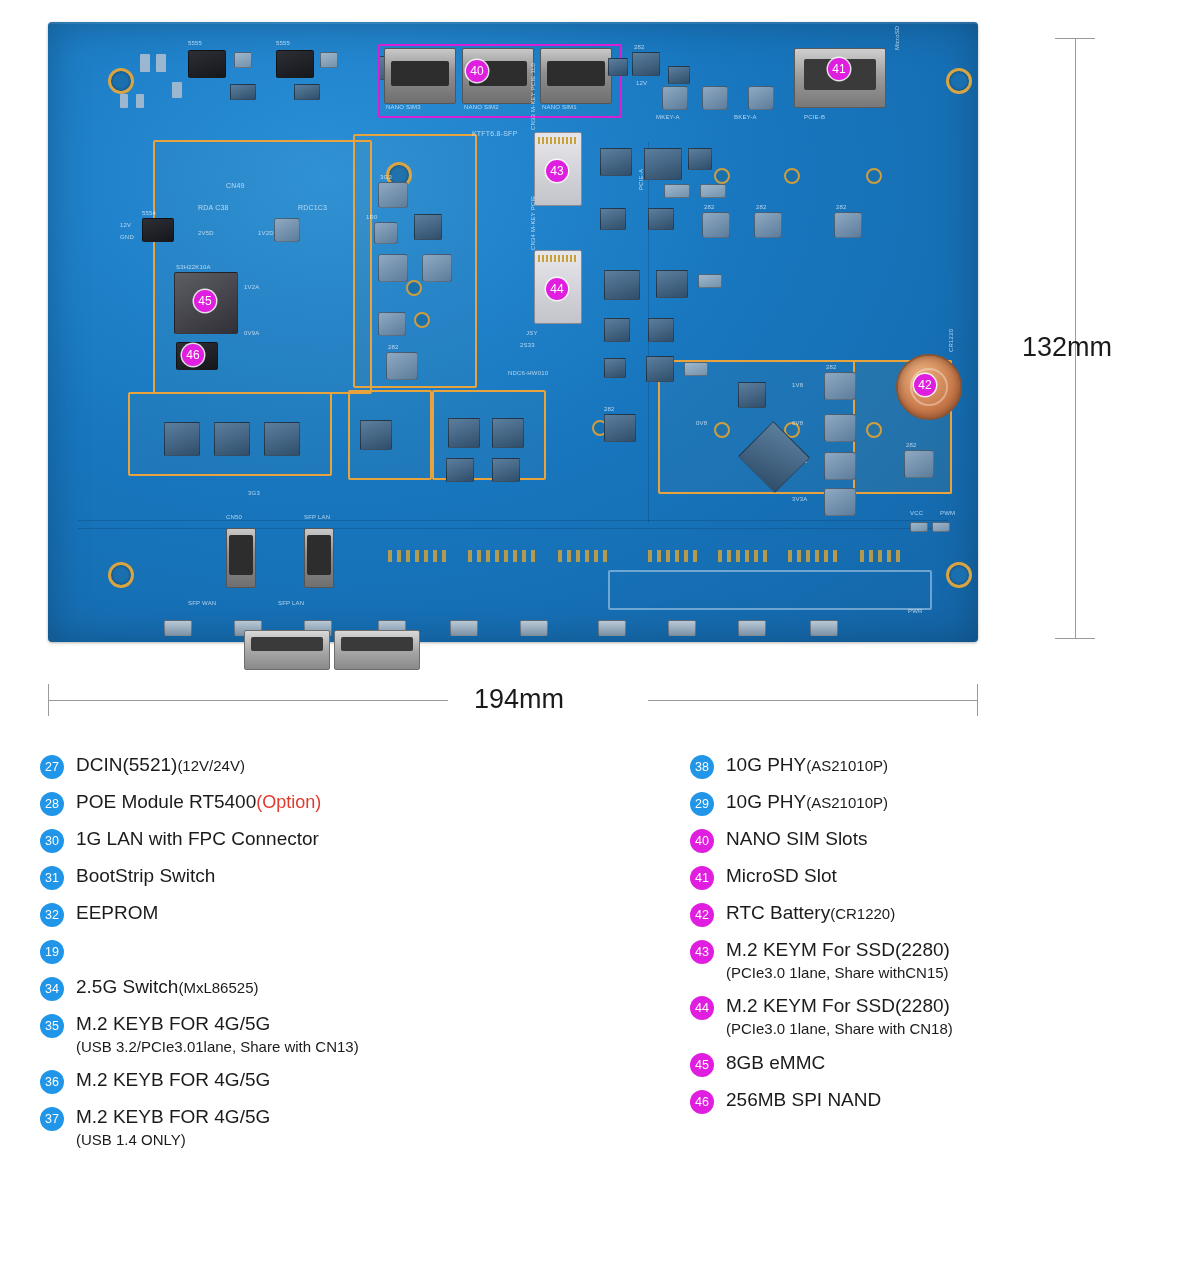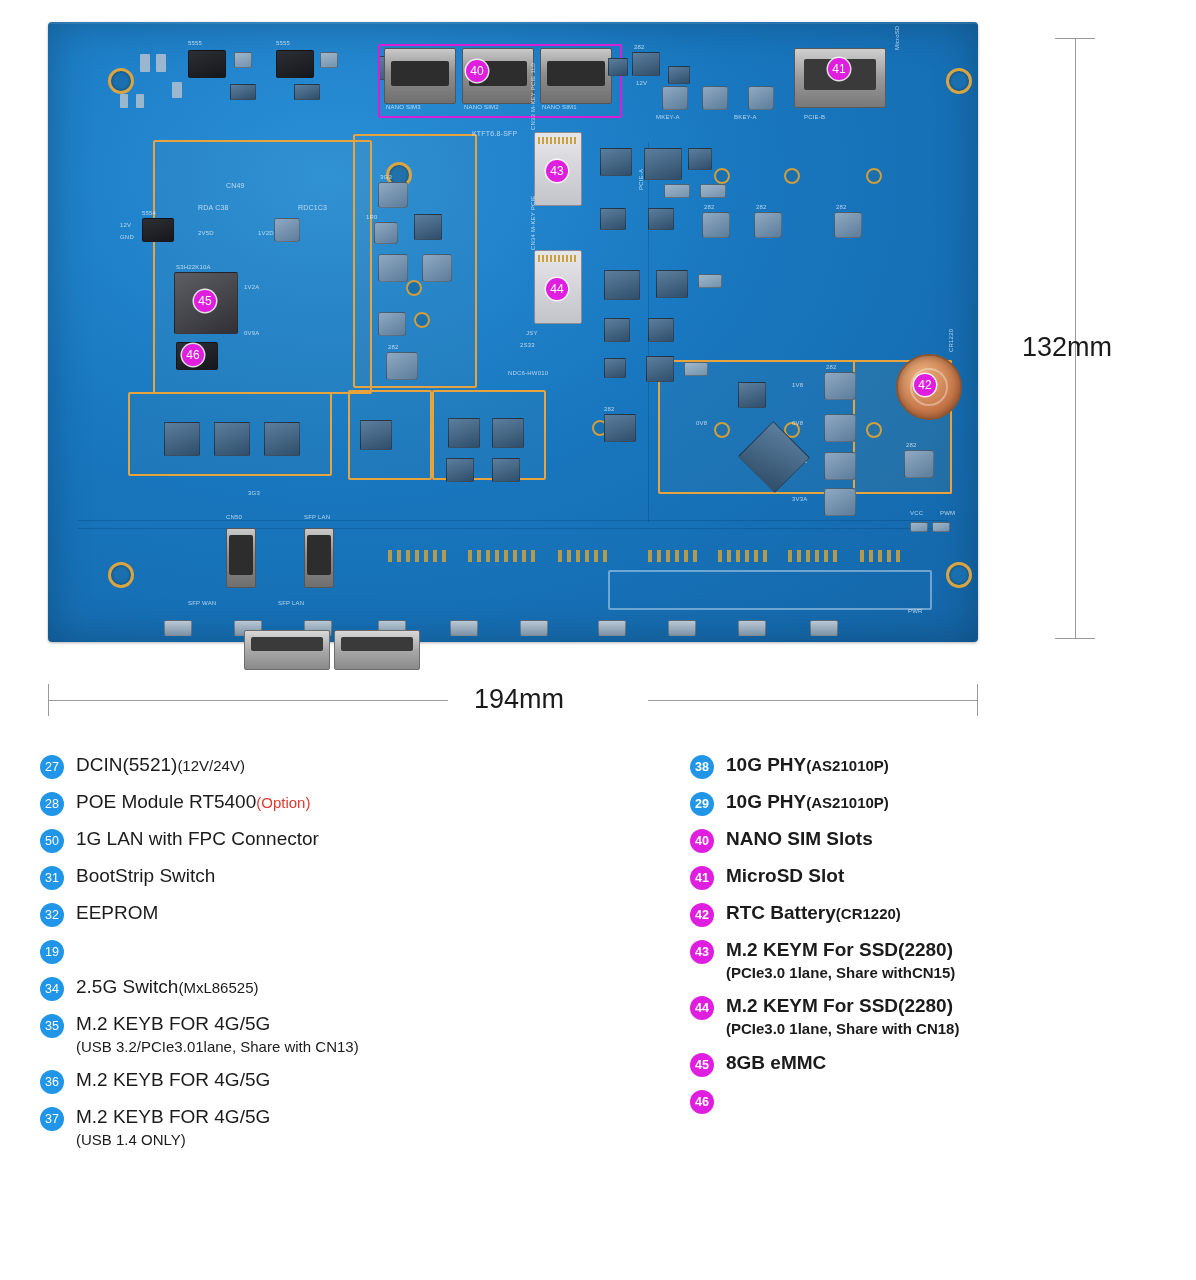--- a/index.html
+++ b/index.html
@@ -251,21 +251,21 @@
     left: 0;
     top: 752px;
     width: 1196px;
     height: 528px;
   }
   .legend-col {
     position: absolute;
     top: 0;
   }
   .legend-col.left { left: 40px; width: 560px; }
-  .legend-col.right { left: 690px; width: 470px; font-weight: bold; }
+  .legend-col.right { left: 690px; width: 470px; }
 
   .legend-item {
     display: flex;
     align-items: flex-start;
     margin-bottom: 10px;
   }
   .legend-num {
     flex: 0 0 auto;
     width: 24px; height: 24px;
     border-radius: 50%;
@@ -285,21 +285,21 @@
   .legend-main {
     font-size: 19px;
     color: #1b1b1b;
     line-height: 1.32;
   }
   .legend-main .sub {
     font-size: 15px;
     color: #1b1b1b;
   }
   .legend-main .opt {
-    font-size: 15px;
+    font-size: 18px;
     color: #e03a2f;
   }
   .legend-sub {
     font-size: 15px;
     color: #1b1b1b;
     line-height: 1.35;
     margin-top: 1px;
   }
 </style>
 </head>
@@ -560,21 +560,21 @@
 
     <div class="legend-item">
       <div class="legend-num blue">28</div>
       <div class="legend-text">
         <div class="legend-main"><span>POE Module RT5400</span><span class="opt">(Option)</span></div>
       </div>
     </div>
 
 
     <div class="legend-item">
-      <div class="legend-num blue">50</div>
+      <div class="legend-num blue">30</div>
       <div class="legend-text">
         <div class="legend-main">1G LAN with FPC Connector</div>
       </div>
     </div>
 
     <div class="legend-item">
       <div class="legend-num blue">31</div>
       <div class="legend-text">
         <div class="legend-main">BootStrip Switch</div>
       </div>
@@ -678,16 +678,19 @@
 
     <div class="legend-item">
       <div class="legend-num pink">45</div>
       <div class="legend-text">
         <div class="legend-main">8GB eMMC</div>
       </div>
     </div>
 
     <div class="legend-item">
       <div class="legend-num pink">46</div>
+      <div class="legend-text">
+        <div class="legend-main">256MB SPI NAND</div>
+      </div>
     </div>
 
   </div>
 </div>
 
 </body></html>

